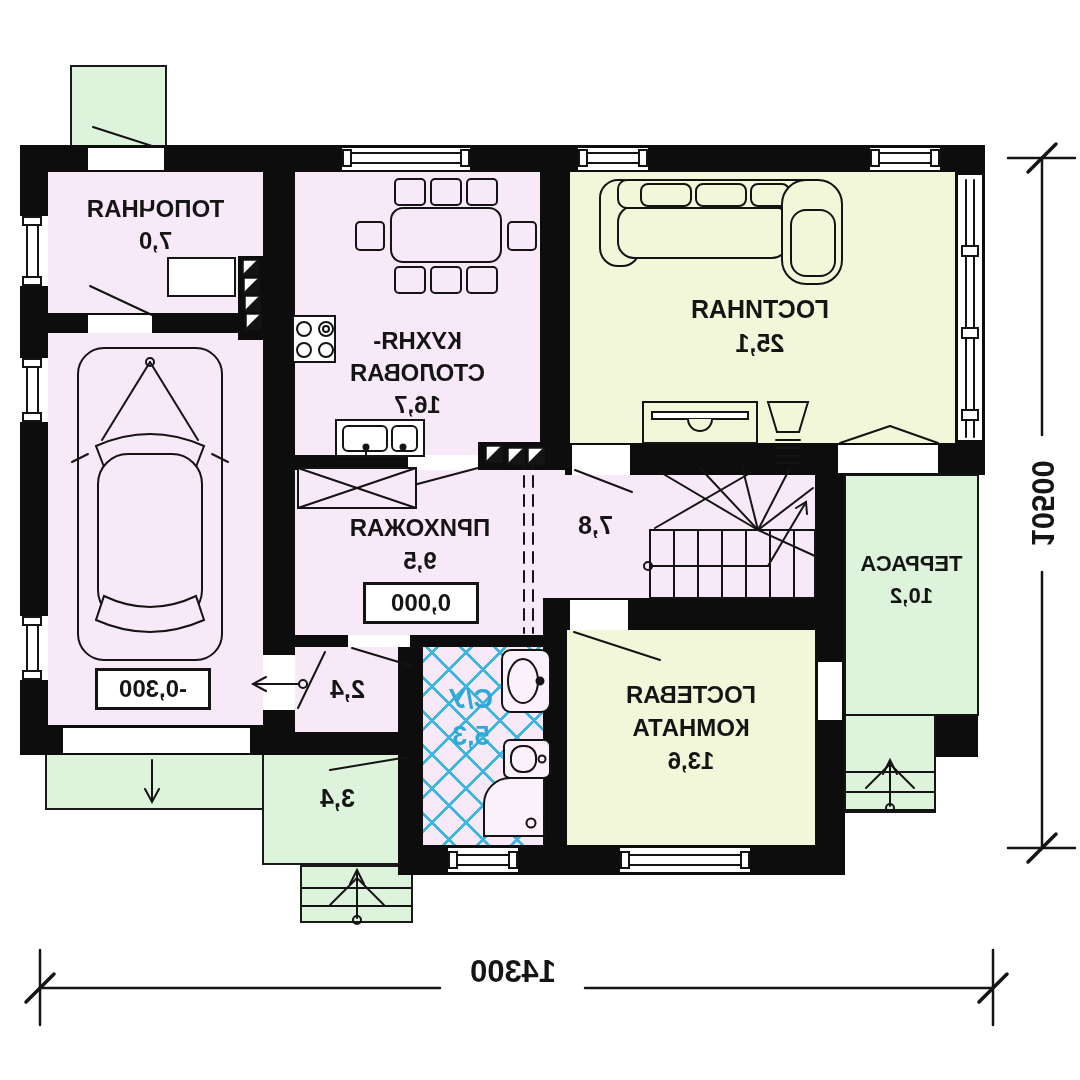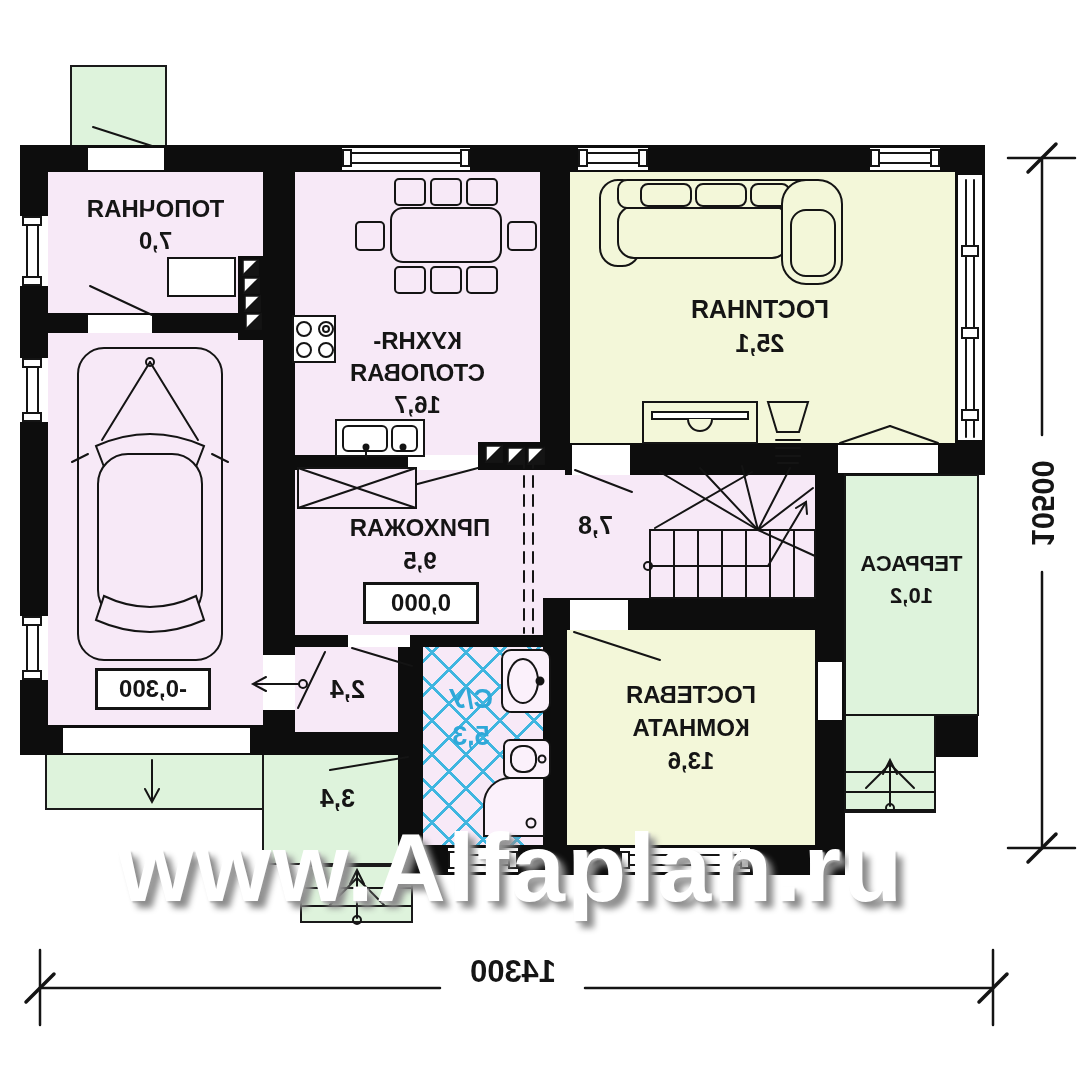--- a/index.html
+++ b/index.html
@@ -371,14 +371,13 @@
     <div class="rlabel" style="left:567px;top:715px;width:248px;font-size:24px;">КОМНАТА</div>
     <div class="rlabel" style="left:567px;top:748px;width:248px;font-size:24px;">13,6</div>
 
     <div class="rlabel" style="left:845px;top:552px;width:133px;font-size:22px;">ТЕРРАСА</div>
     <div class="rlabel" style="left:845px;top:584px;width:133px;font-size:22px;">10,2</div>
 
     <div class="rlabel" style="left:433px;top:956px;width:160px;font-size:31px;">14300</div>
     <div class="rlabel" style="left:962px;top:487px;width:160px;font-size:31px;transform:scaleX(-1) rotate(-90deg);">10500</div>
   </div>
 
-  <div id="watermark" style="left:118px;top:812px;font-size:97px;">www.Alfaplan.ru</div>
 </div>
 
 </body></html>

